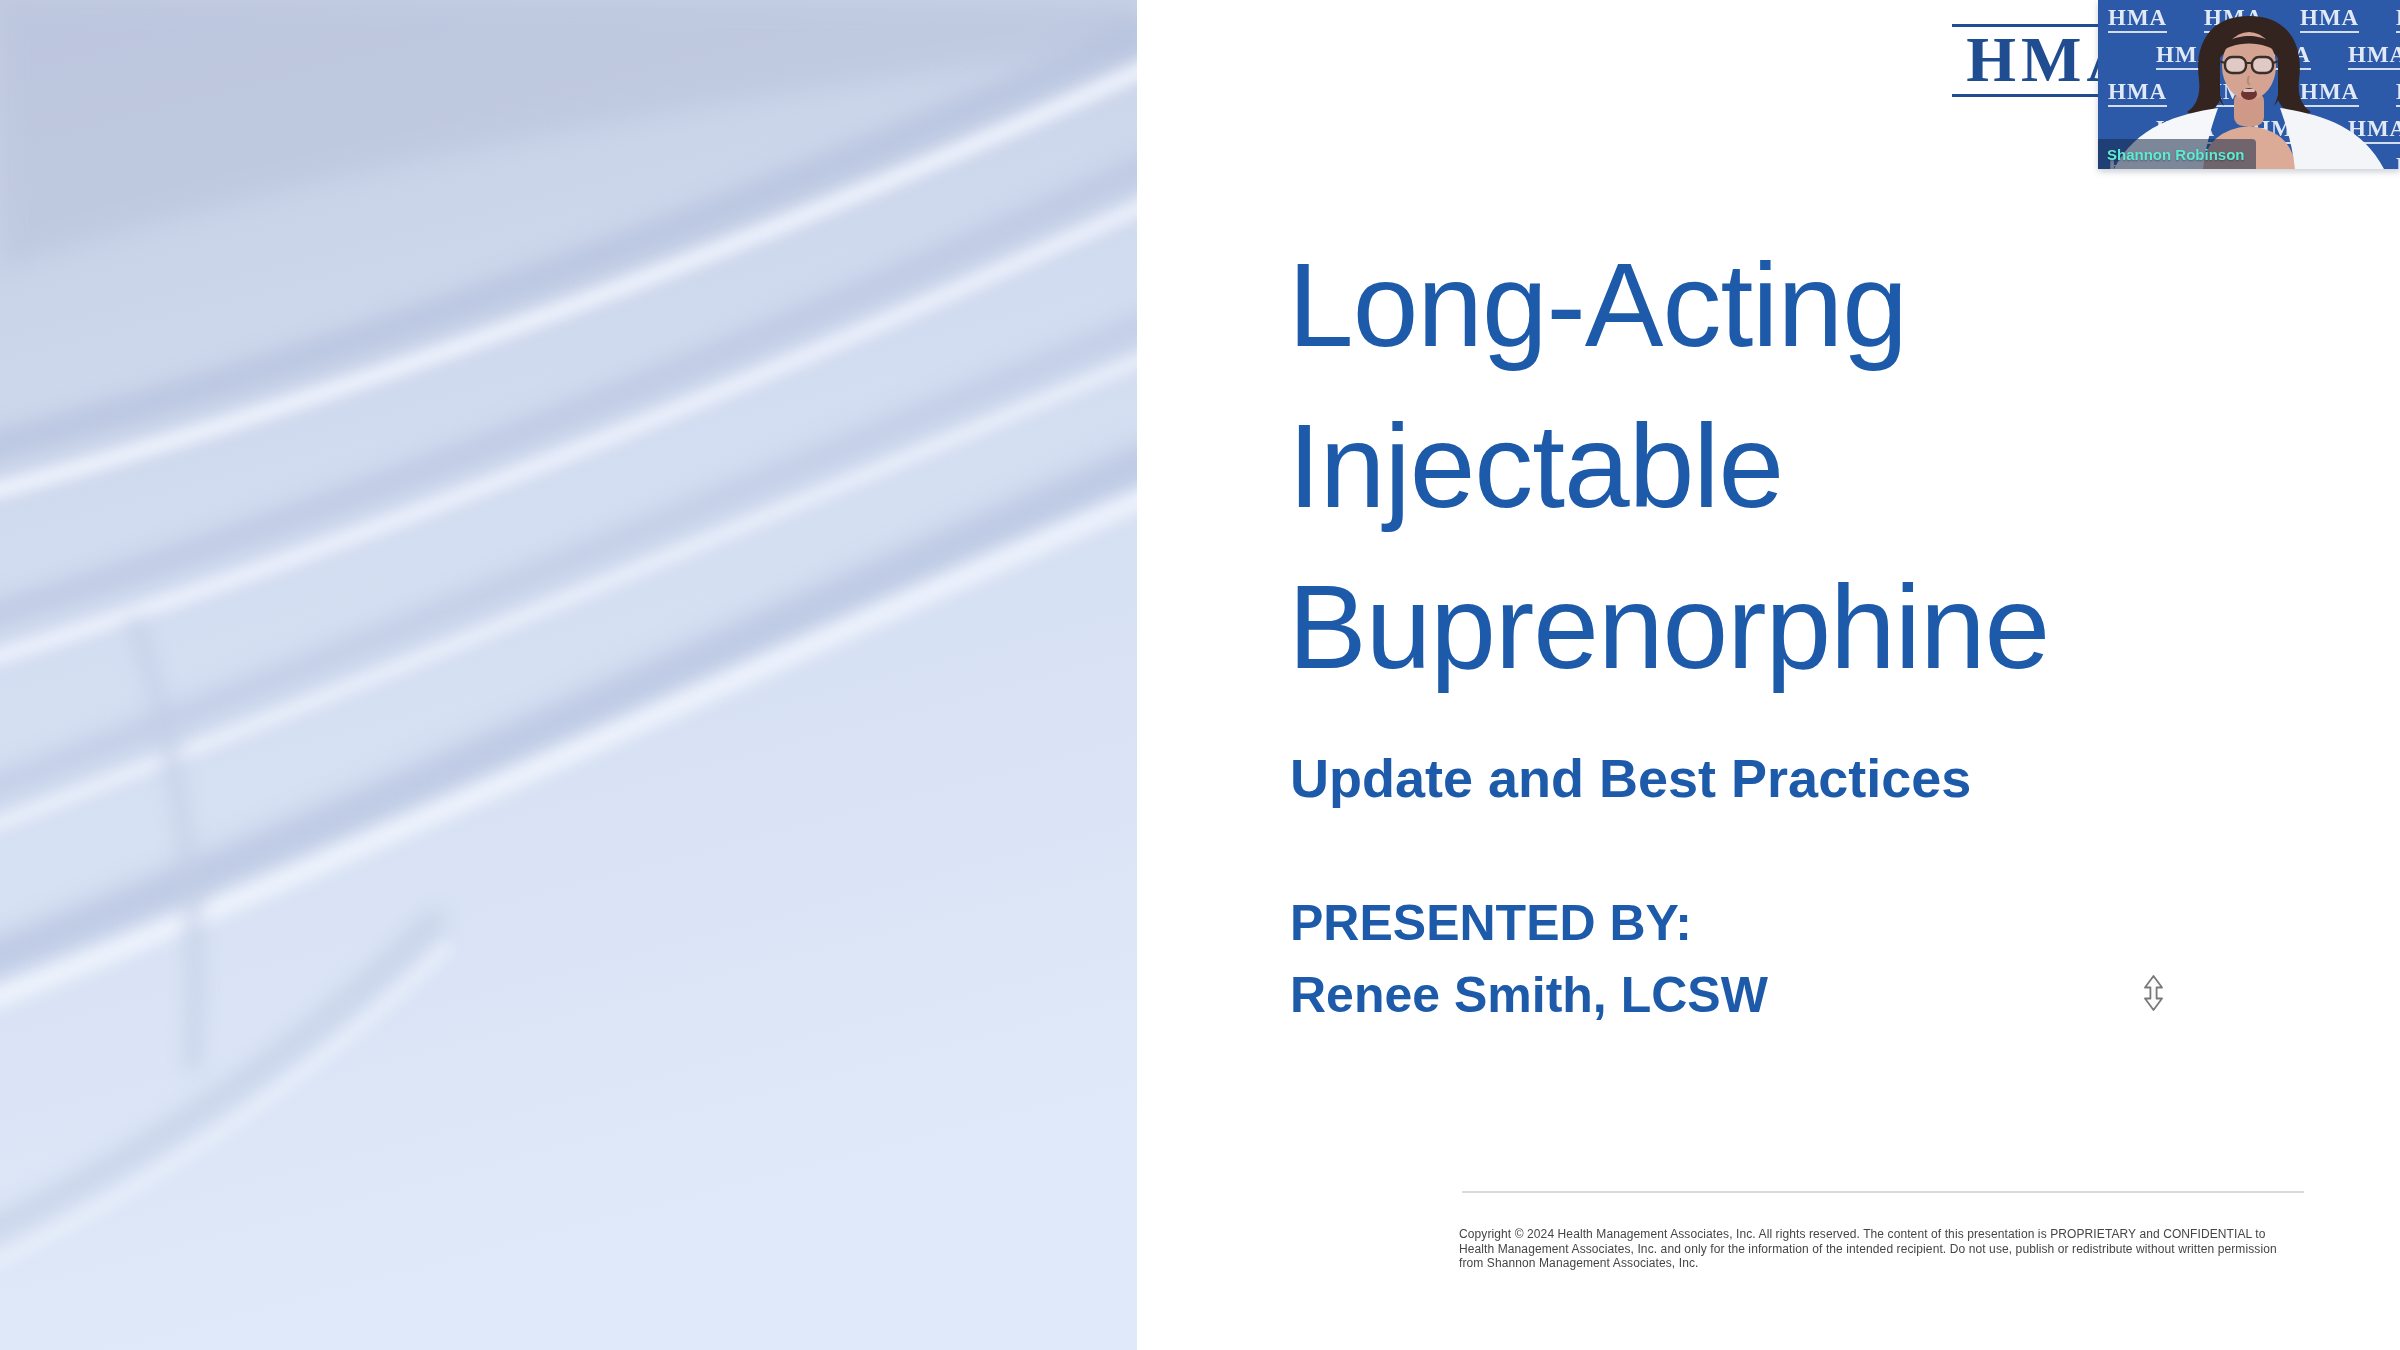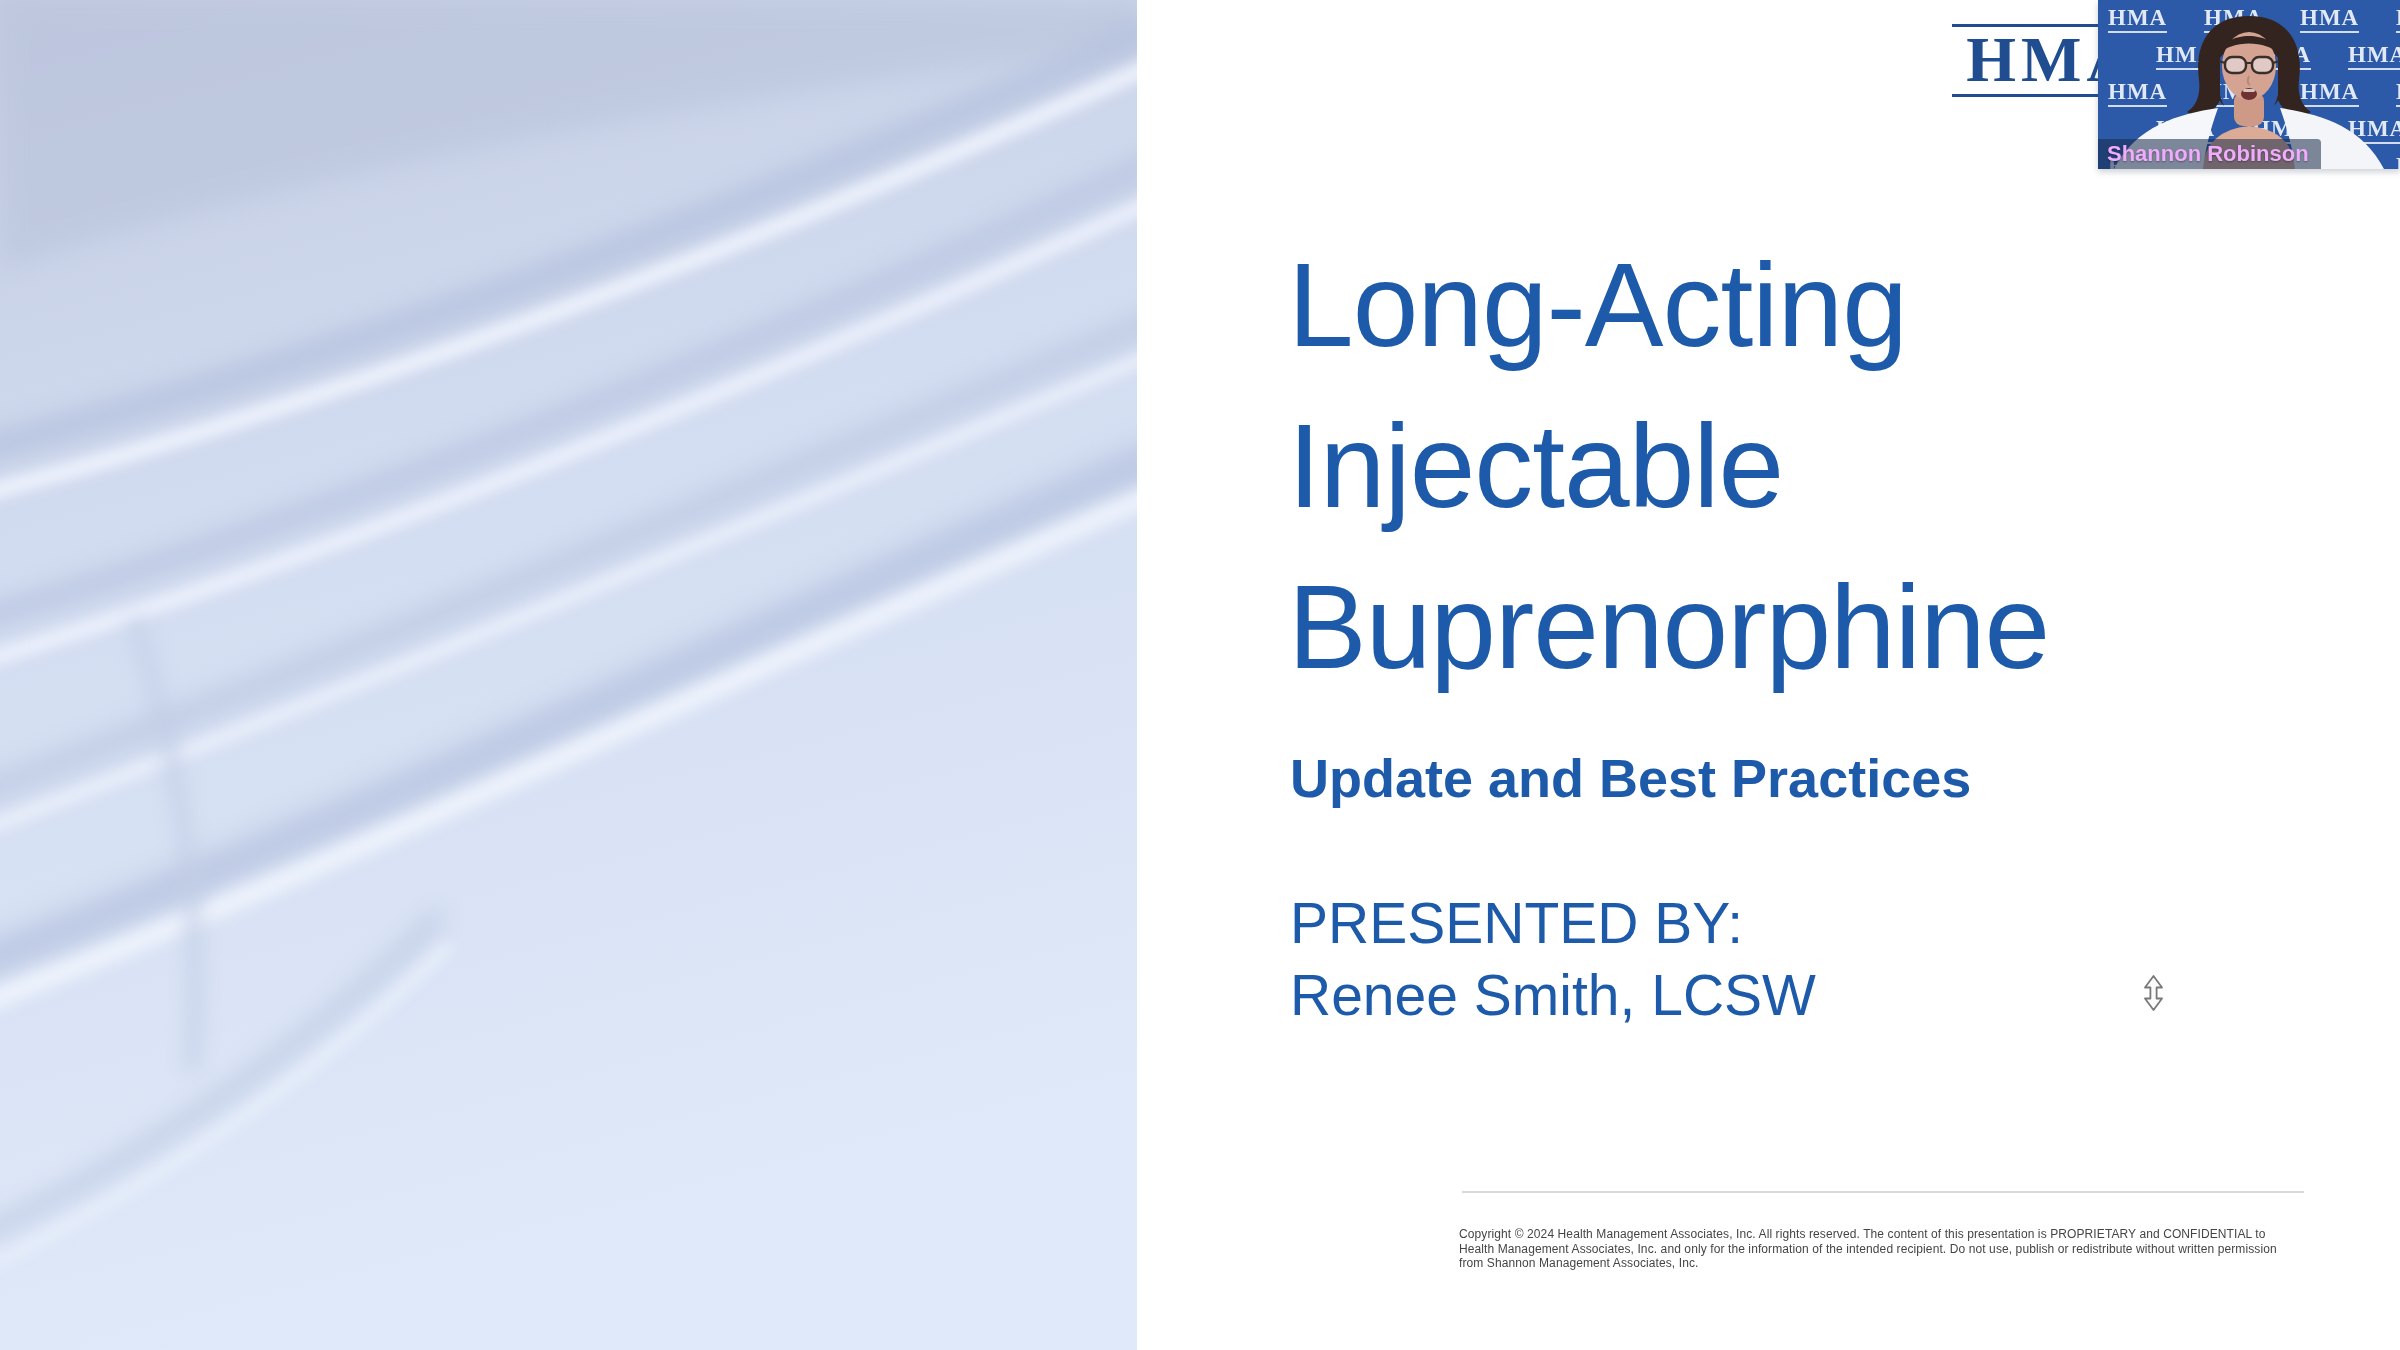--- a/index.html
+++ b/index.html
@@ -57,23 +57,23 @@
   .title span { display: block; }
   .subtitle {
     position: absolute; left: 1290px; top: 747px;
     margin: 0;
     font-size: 54px;
     font-weight: bold;
     color: var(--heading-blue, #1D5BAA);
   }
   .presenters {
     position: absolute; left: 1290px; top: 887px;
-    font-size: 57px;
+    font-size: 50px;
     line-height: 72px;
-    font-weight: normal;
+    font-weight: bold;
     color: var(--heading-blue, #1D5BAA);
   }
   .presenters div { white-space: nowrap; }
   .date {
     position: absolute; left: 1288px; top: 1130px;
     font-size: 58px;
     font-weight: bold;
     color: var(--heading-blue, #1D5BAA);
   }
   .divider {
@@ -116,23 +116,23 @@
   .person-svg { position: absolute; left: 0; top: 0; }
   .name-tag {
     position: absolute; left: 0; bottom: 0;
     height: 30px;
     padding: 0 12px 0 9px;
     background: var(--name-label-bg, rgba(23,44,74,0.55));
     border-top-right-radius: 4px;
     display: flex; align-items: center;
   }
   .name-tag span {
-    color: #f0abfc;
-    font-weight: bold;
-    font-size: 22px;
+    color: #5eead4;
+    font-weight: bold;
+    font-size: 15px;
     white-space: nowrap;
     text-shadow: 0 1px 2px rgba(0,0,0,0.35);
   }
 
   
   .cursor {
     position: absolute; left: 2142px; top: 974px;
     width: 23px; height: 38px;
   }
 </style>

